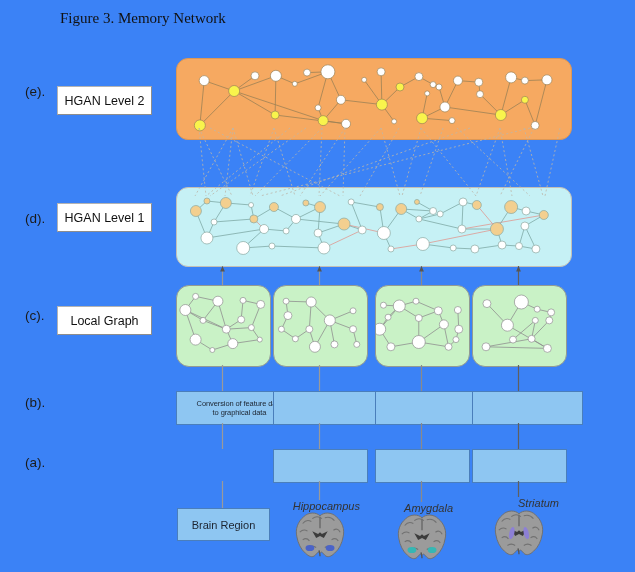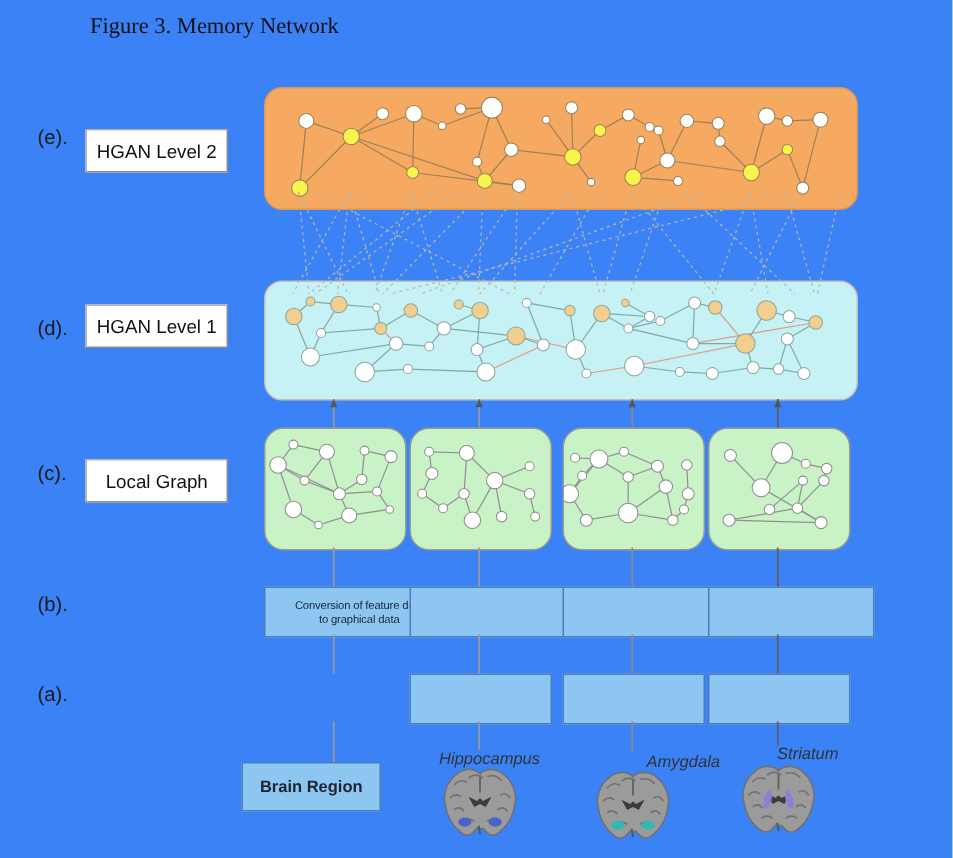--- a/index.html
+++ b/index.html
@@ -13,22 +13,22 @@
             display:flex;align-items:center;justify-content:center;font-size:12.5px;color:#111;}
   .panel{position:absolute;left:176px;width:394px;border-radius:12px;}
   .panel svg{position:absolute;left:0;top:0;}
   #level2{top:58px;height:80px;}
   #level1{top:187px;height:78px;}
   .local{position:absolute;top:285px;width:93px;height:80px;border-radius:13px;}
   .pbox{position:absolute;width:93px;height:32px;display:flex;align-items:center;
         justify-content:center;text-align:center;font-size:7.5px;line-height:1.25;
         color:#1c2430;white-space:pre-line;letter-spacing:-0.1px;}
   .rowb{top:391px;padding-left:16px;} .rowa{top:449px;}
-  .brainregion{position:absolute;left:161px;top:508px;width:91px;height:31px;
-        display:flex;align-items:center;justify-content:center;font-size:11px;color:#1c2430;font-weight:bold;}
+  .brainregion{position:absolute;left:177px;top:508px;width:91px;height:31px;
+        display:flex;align-items:center;justify-content:center;font-size:11px;color:#1c2430;}
   .brainlabel{position:absolute;width:80px;text-align:right;font-size:11px;color:#333;font-style:italic;}
   .brain{position:absolute;width:58px;height:50px;}
   #overlay{position:absolute;left:0;top:0;pointer-events:none;}
 </style>
 </head>
 <body>
 
 <div class="stage">
   <div class="title">Figure 3. Memory Network</div>
 
@@ -350,21 +350,21 @@
   <div class="pbox rowb" style="left: 375px; background: rgb(142, 198, 242); border: 1px solid rgb(74, 126, 187);"></div>
   <div class="pbox rowb" style="left: 472px; background: rgb(142, 198, 242); border: 1px solid rgb(74, 126, 187);"></div>
 
   <div class="pbox rowa" style="left: 273px; background: rgb(142, 198, 242); border: 1px solid rgb(74, 126, 187);"></div>
   <div class="pbox rowa" style="left: 375px; background: rgb(142, 198, 242); border: 1px solid rgb(74, 126, 187);"></div>
   <div class="pbox rowa" style="left: 472px; background: rgb(142, 198, 242); border: 1px solid rgb(74, 126, 187);"></div>
 
   <div class="brainregion" style="background: rgb(142, 198, 242); border: 1px solid rgb(74, 126, 187);">Brain Region</div>
 
   <div class="brainlabel" style="left:280px;top:500px">Hippocampus</div>
-  <div class="brainlabel" style="left:400px;top:502px">Amygdala</div>
+  <div class="brainlabel" style="left:373px;top:502px">Amygdala</div>
   <div class="brainlabel" style="left:479px;top:497px">Striatum</div>
 
   <div class="brain" id="brain0" style="left:291px;top:511px"><svg viewBox="0 0 60 52" width="100%" height="100%" xmlns="http://www.w3.org/2000/svg">
         <path d="M30,5 C26,1 18,1 13,6 C7,11 4,19 6,27 C7,33 10,40 15,44 C18,47 22,49 25,46 C27,44 28,42 29,43 C30,44 30,44 31,43 C32,42 33,44 35,46 C38,49 42,47 45,44 C50,40 53,33 54,27 C56,19 53,11 47,6 C42,1 34,1 30,5 Z" fill="#9b9b9b" stroke="#6f6f6f" stroke-width="1"></path>
         <path d="M30,6 L30,18" stroke="#5e5e5e" stroke-width="1.2" fill="none"></path>
         <path d="M12,13 Q16,8 21,11" stroke="#717171" stroke-width="1.1" fill="none"></path>
         <path d="M22,8 Q27,4 32,8" stroke="#717171" stroke-width="1.1" fill="none"></path>
         <path d="M35,7 Q41,5 45,10" stroke="#717171" stroke-width="1.1" fill="none"></path>
         <path d="M9,22 Q13,18 17,21" stroke="#717171" stroke-width="1.1" fill="none"></path>
         <path d="M44,20 Q48,17 51,22" stroke="#717171" stroke-width="1.1" fill="none"></path>

